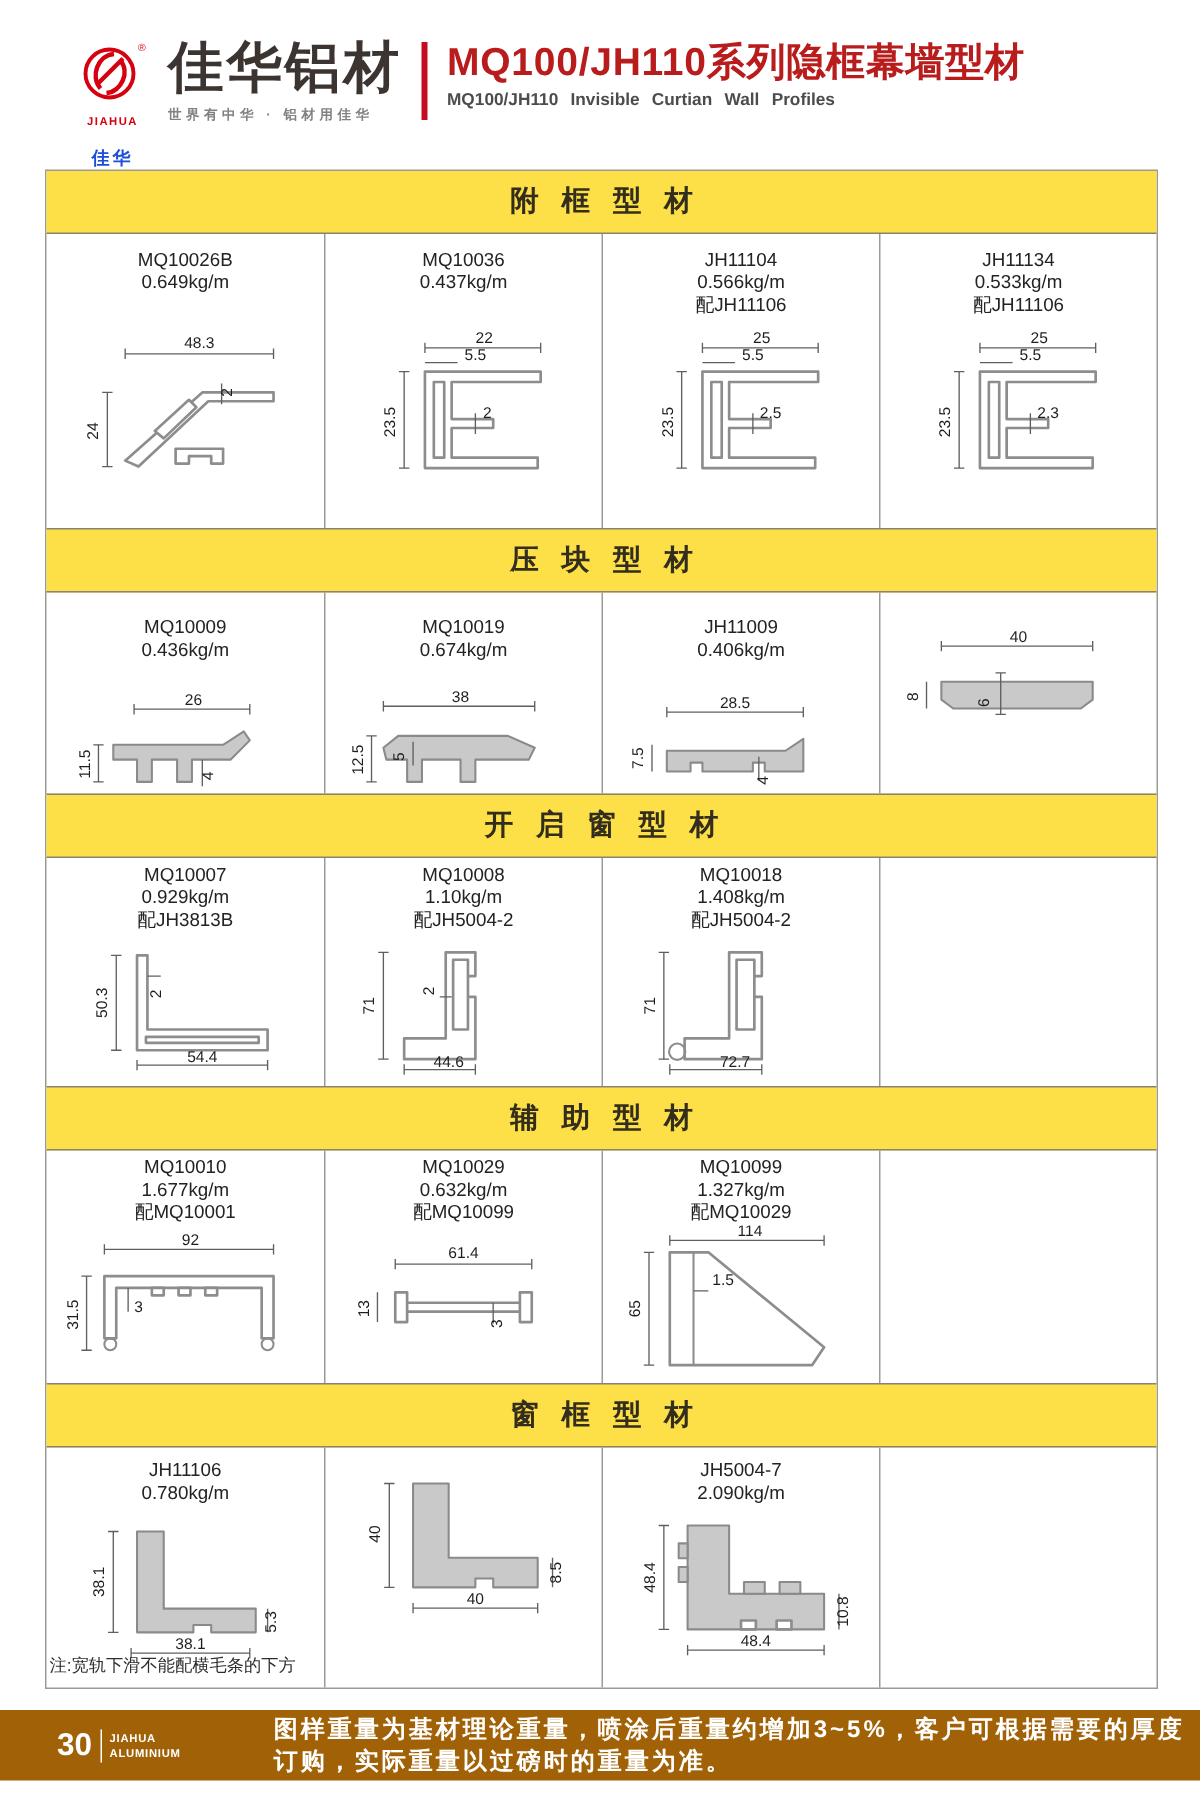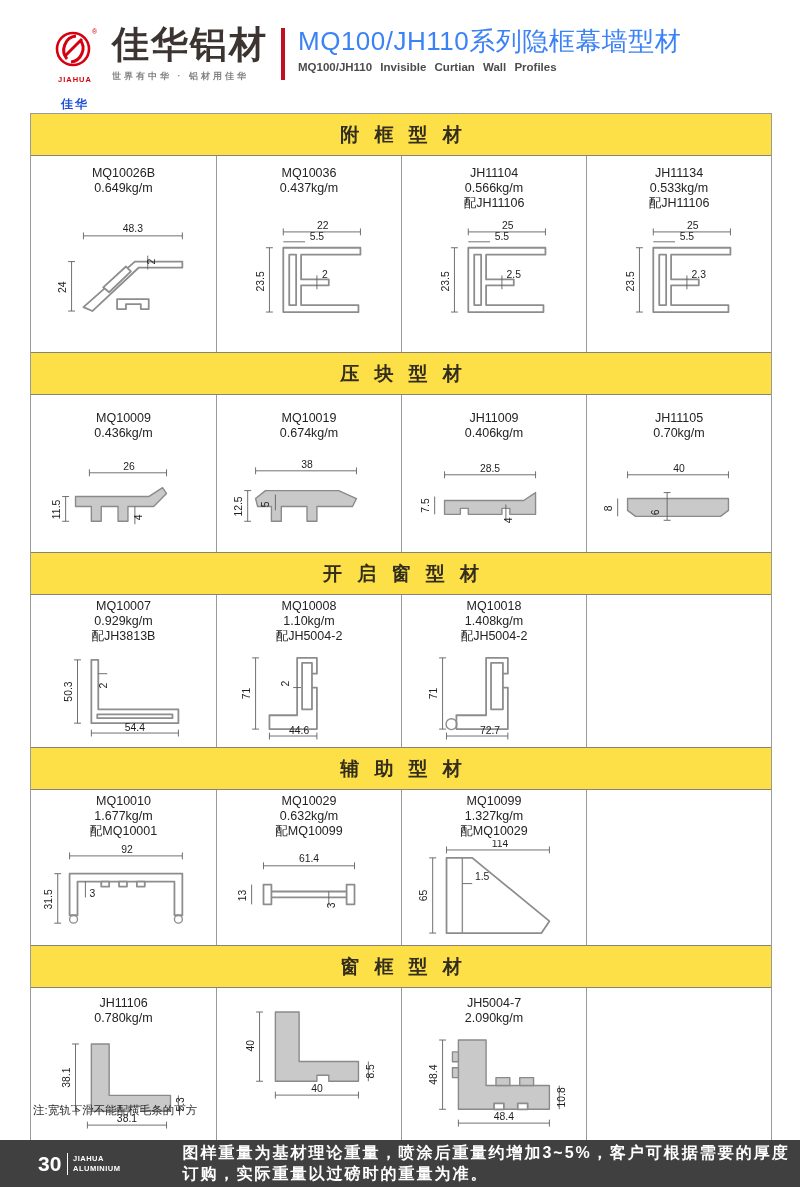--- a/index.html
+++ b/index.html
@@ -9,52 +9,52 @@
   
   .hdr{display:flex;align-items:flex-start;padding:26px 0 0 46px;height:86px;}
   .logo-col{width:58px;text-align:center;line-height:1;}
   .logo-col .brand-en{color:#d6000f;font-size:7.5px;font-weight:bold;letter-spacing:1px;margin-top:1px;}
   .logo-col .brand-cn{color:#1d4ed8;font-size:12px;font-weight:bold;margin-top:14px;letter-spacing:2px;}
   .company-col{margin-left:8px;}
   .company-name{font-size:37px;font-weight:900;color:#3b3430;letter-spacing:2px;line-height:1.05;}
   .slogan{font-size:9px;color:#828282;letter-spacing:3px;margin-top:5px;font-weight:bold;}
   .red-divider{width:4px;height:52px;background:#c30d23;margin:2px 13px 0 13px;}
   .title-col{padding-top:1px;}
-  .title-cn{font-size:26px;font-weight:400;color:#3b82f6;letter-spacing:0.5px;line-height:1.1;}
+  .title-cn{font-size:26px;font-weight:700;color:#b91c1c;letter-spacing:0.5px;line-height:1.1;}
   .title-en{font-size:11.5px;color:#4c4c4c;margin-top:5px;word-spacing:5px;font-weight:bold;}
 
   
   .ptable{position:absolute;left:30px;top:113px;width:740px;border:1px solid #9b9b95;background:#fff;}
   .sec-header{height:41px;line-height:41px;text-align:center;background:#fde047;
               border-top:1px solid #8a8274;border-bottom:1px solid #8a8274;
               font-size:19px;font-weight:bold;color:#332d1d;letter-spacing:0.8em;text-indent:0.8em;}
   .sec:first-child .sec-header{border-top:none;}
   .sec-row{display:grid;grid-template-columns:repeat(4,185px);}
   .cell{border-left:1px solid #9b9b95;overflow:hidden;text-align:center;box-sizing:border-box;}
   .cell:first-child{border-left:none;}
   .labels{line-height:15px;font-size:12.5px;color:#232323;}
   .cell svg{display:block;margin:0 auto;}
 
   .s0 .sec-row{height:196px}.s0 .cell{padding-top:10px}.s0 .labels{height:54px}
-  .s1 .sec-row{height:157px}.s1 .cell{padding-top:16px}.s1 .labels{height:44px}
+  .s1 .sec-row{height:134px}.s1 .cell{padding-top:16px}.s1 .labels{height:44px}
   .s2 .sec-row{height:152px}.s2 .cell{padding-top:4px}.s2 .labels{height:47px}
   .s3 .sec-row{height:155px}.s3 .cell{padding-top:4px}.s3 .labels{height:46px}
   .s4 .sec-row{height:160px}.s4 .cell{padding-top:8px}.s4 .labels{height:30px}
 
   
   .ph{fill:#fff;stroke:#8d8d8d;stroke-width:1.8;stroke-linejoin:round;}
   .ps{fill:#c9c9c9;stroke:#8a8a8a;stroke-width:1.4;stroke-linejoin:round;}
   .pl{fill:none;stroke:#8d8d8d;stroke-width:1.4;}
   .dim{stroke:#5f5f5f;stroke-width:0.9;}
   svg text{font-family:"Liberation Sans",sans-serif;}
   .dt{font-size:10.5px;fill:#1e1e1e;}
 
   
   .note{position:absolute;left:33px;top:1103px;font-size:11.5px;color:#2e2e2e;}
-  .footer{position:absolute;left:0;top:1140px;width:800px;height:47px;background:#404040;
+  .footer{position:absolute;left:0;top:1140px;width:800px;height:47px;background:#a16207;
           display:flex;align-items:center;color:#fff;}
   .page-no{font-size:21px;font-weight:bold;margin-left:38px;}
   .f-div{width:1px;height:22px;background:#fff;margin:0 5px 0 6px;}
   .f-brand{font-size:7.5px;font-weight:bold;line-height:1.25;letter-spacing:0.5px;}
   .f-disc{font-size:16px;font-weight:bold;letter-spacing:2px;margin-left:62px;}
 </style>
 </head>
 <body>
 
 <div class="hdr">
@@ -227,24 +227,20 @@
             <line x1="42" y1="16.5" x2="42" y2="23.5" class="dim"></line>
             <line x1="134" y1="16.5" x2="134" y2="23.5" class="dim"></line>
             <line x1="32" y1="42" x2="32" y2="60" class="dim"></line>
             <line x1="104" y1="50" x2="104" y2="66" class="dim"></line>
             <text x="88" y="17" text-anchor="middle" class="dt">28.5</text>
             <text x="26" y="51" text-anchor="middle" class="dt" transform="rotate(-90 26 51)">7.5</text>
             <text x="110" y="66" text-anchor="middle" class="dt" transform="rotate(-90 110 66)">4</text>
           </svg>
         </div>
         <div class="cell">
-          <div class="labels">
-            <div>JH11105</div>
-            <div>0.70kg/m</div>
-          </div>
           <svg viewBox="0 0 185 92" width="183" height="91">
             <path d="M40,44 H142 V56 L134,62 H48 L40,56 Z" class="ps"></path>
             <line x1="40" y1="20" x2="142" y2="20" class="dim"></line>
             <line x1="40" y1="16.5" x2="40" y2="23.5" class="dim"></line>
             <line x1="142" y1="16.5" x2="142" y2="23.5" class="dim"></line>
             <line x1="30" y1="44" x2="30" y2="62" class="dim"></line>
             <line x1="80" y1="38" x2="80" y2="66" class="dim"></line>
             <line x1="76.5" y1="38" x2="83.5" y2="38" class="dim"></line>
             <line x1="76.5" y1="66" x2="83.5" y2="66" class="dim"></line>
             <text x="92" y="17" text-anchor="middle" class="dt">40</text>

